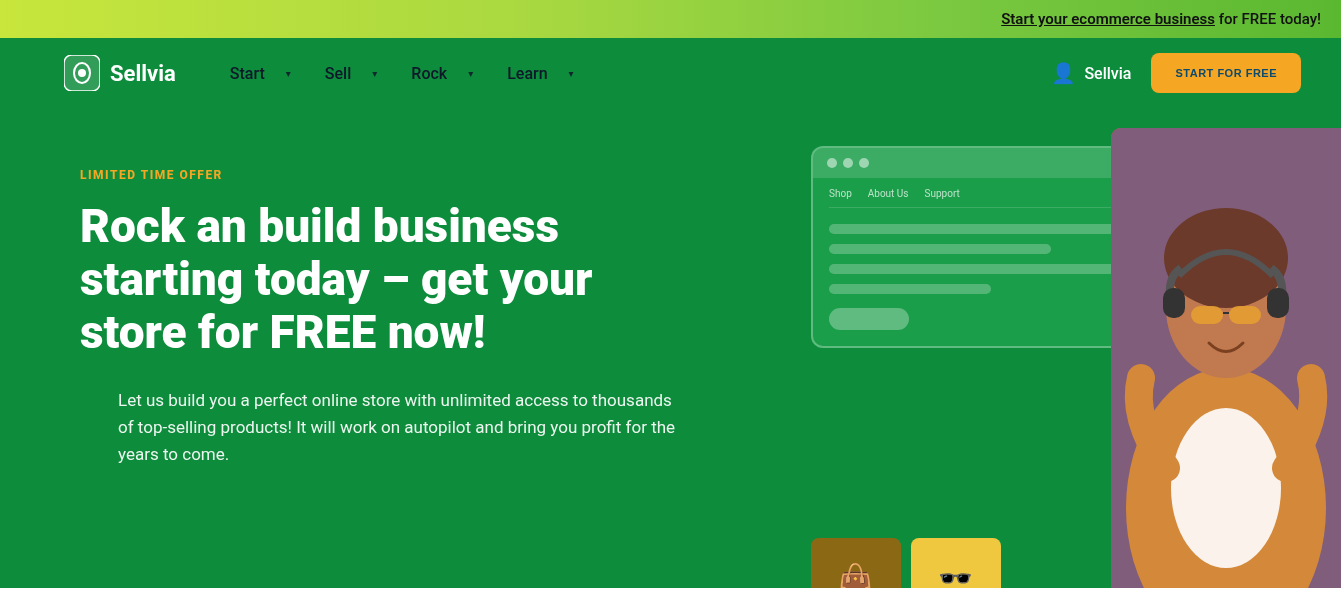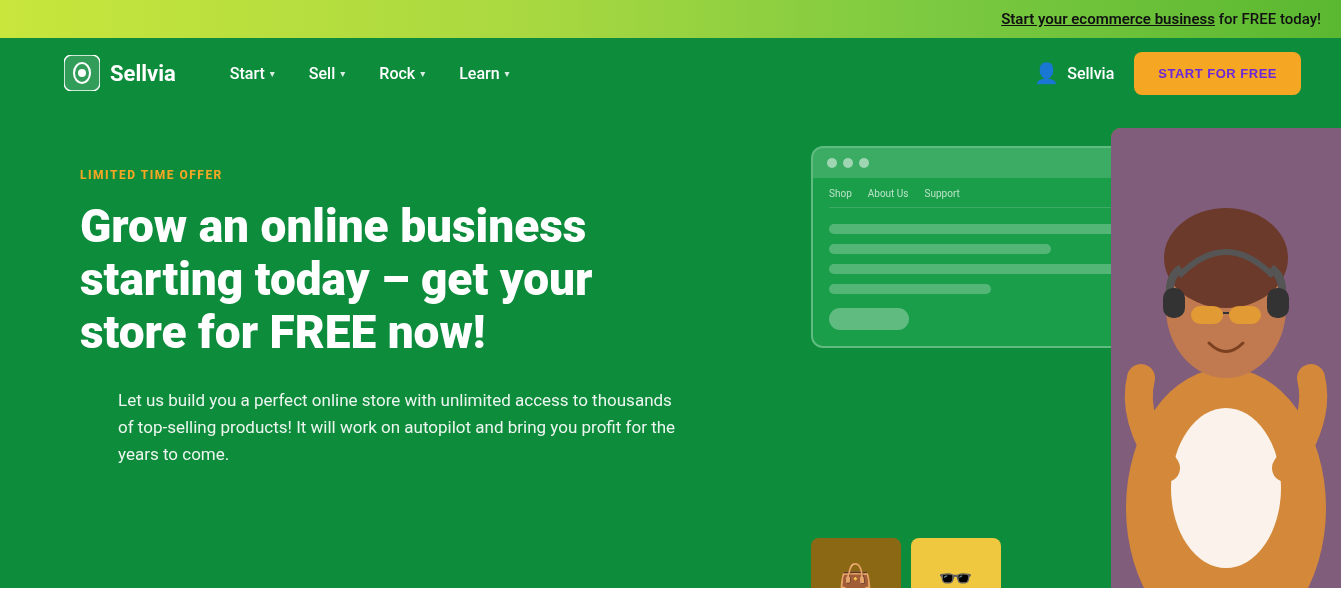--- a/index.html
+++ b/index.html
@@ -45,22 +45,22 @@
     }
     .nav {
       display: flex;
       align-items: center;
       gap: 6px;
       flex: 1;
     }
     .nav-item {
       display: flex;
       align-items: center;
-      gap: 5px;
-      color: #ffffff;
+      gap: 21px;
+      color: #0f172a;
       font-size: 16px;
       font-weight: 500;
       padding: 8px 14px;
       cursor: pointer;
       border-radius: 6px;
       white-space: nowrap;
     }
     .chevron {
       font-size: 10px;
       opacity: 0.85;
@@ -77,22 +77,22 @@
       color: white;
       font-size: 16px;
       font-weight: 500;
       cursor: pointer;
     }
     .account-icon {
       font-size: 20px;
     }
     .start-free-btn {
       background: #f5a623;
-      color: #6d28d9;
-      font-size: 13px;
+      color: #0c4a6e;
+      font-size: 11px;
       font-weight: 800;
       padding: 14px 24px;
       border-radius: 8px;
       border: none;
       cursor: pointer;
       white-space: nowrap;
       letter-spacing: 0.5px;
     }
 
     
@@ -299,21 +299,21 @@
       <span class="account-icon">👤</span>
       <span>Sellvia</span>
     </div>
     <button class="start-free-btn">START FOR FREE</button>
   </div>
 </header>
 
 <section class="hero">
   <div class="hero-content">
     <div class="limited-offer">LIMITED TIME OFFER</div>
-    <h1 class="hero-title">Grow an online business starting today – get your store for FREE now!</h1>
+    <h1 class="hero-title">Rock an build business starting today – get your store for FREE now!</h1>
     <p class="hero-subtitle">Let us build you a perfect online store with unlimited access to thousands of top-selling products! It will work on autopilot and bring you profit for the years to come.</p>
   </div>
 
   <div class="hero-image">
 
     <div class="browser-mockup">
       <div class="browser-bar">
         <div class="browser-dot"></div>
         <div class="browser-dot"></div>
         <div class="browser-dot"></div>

